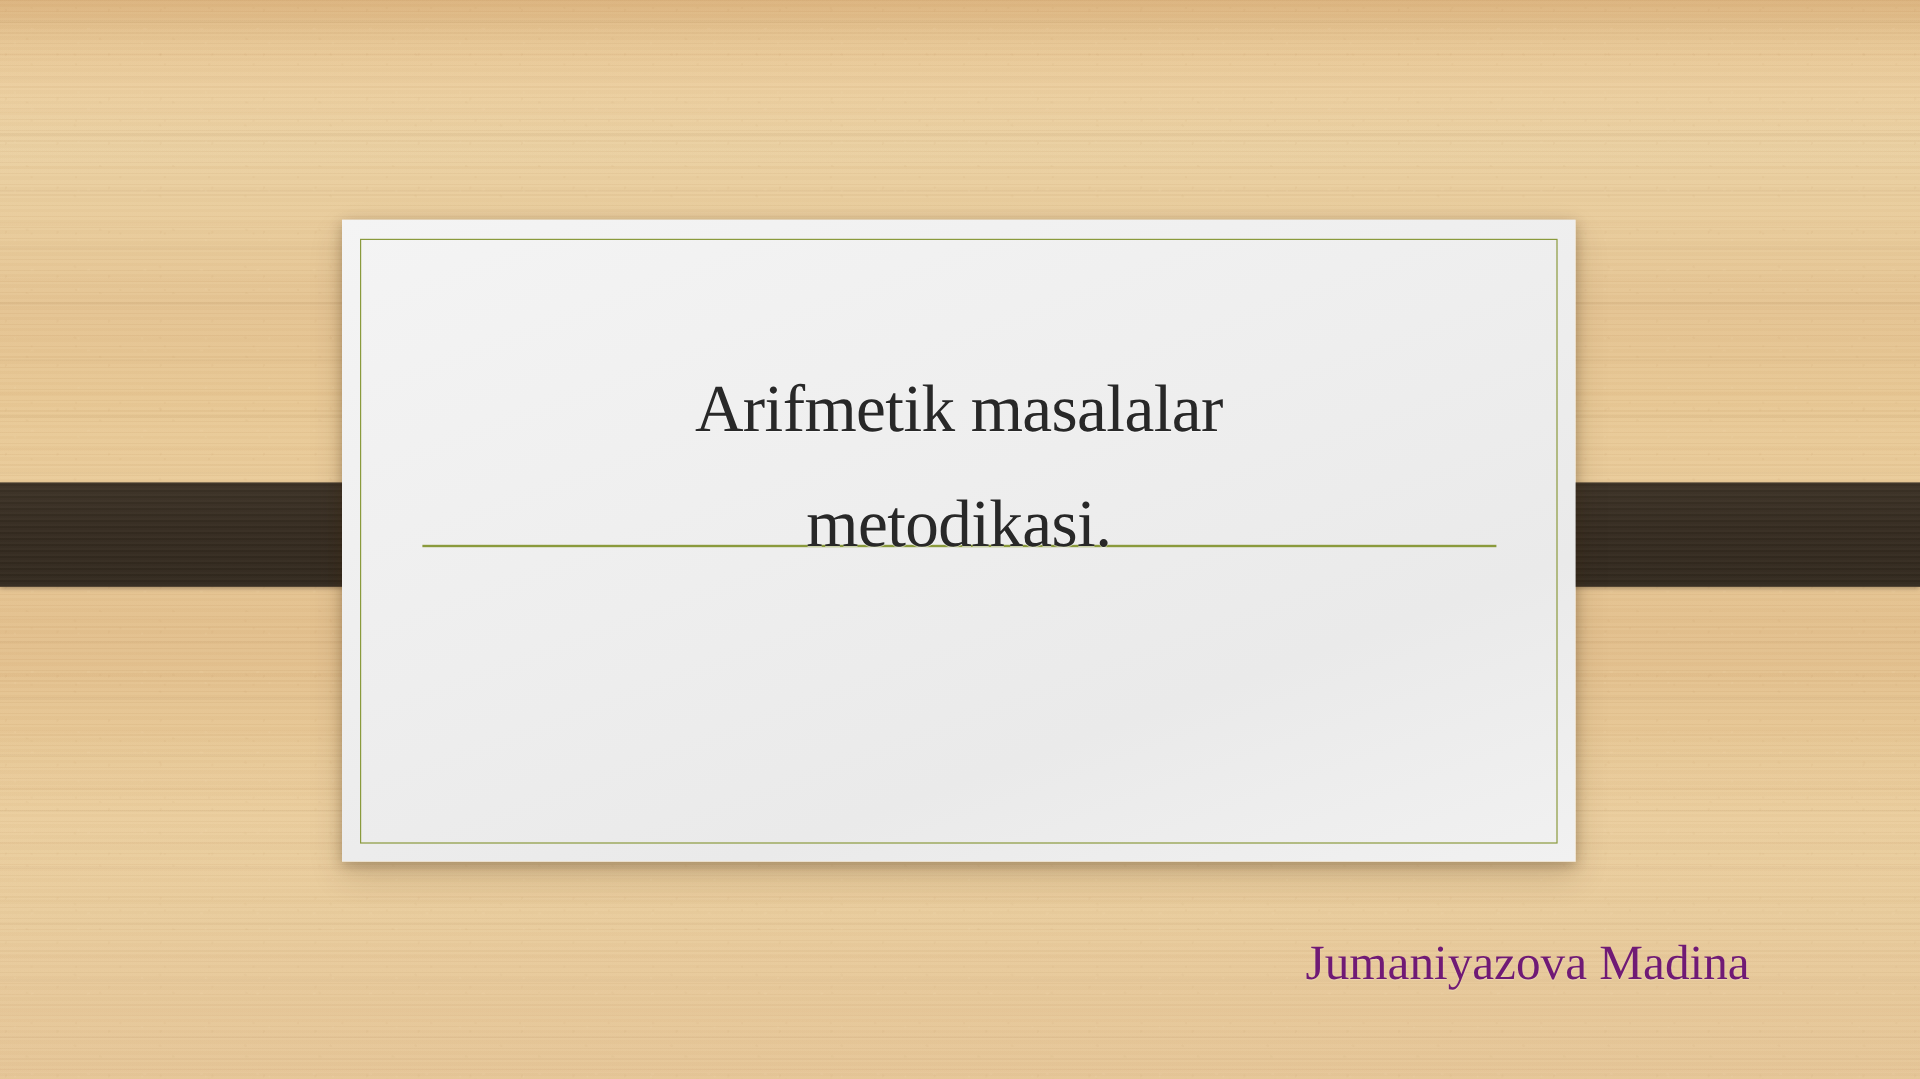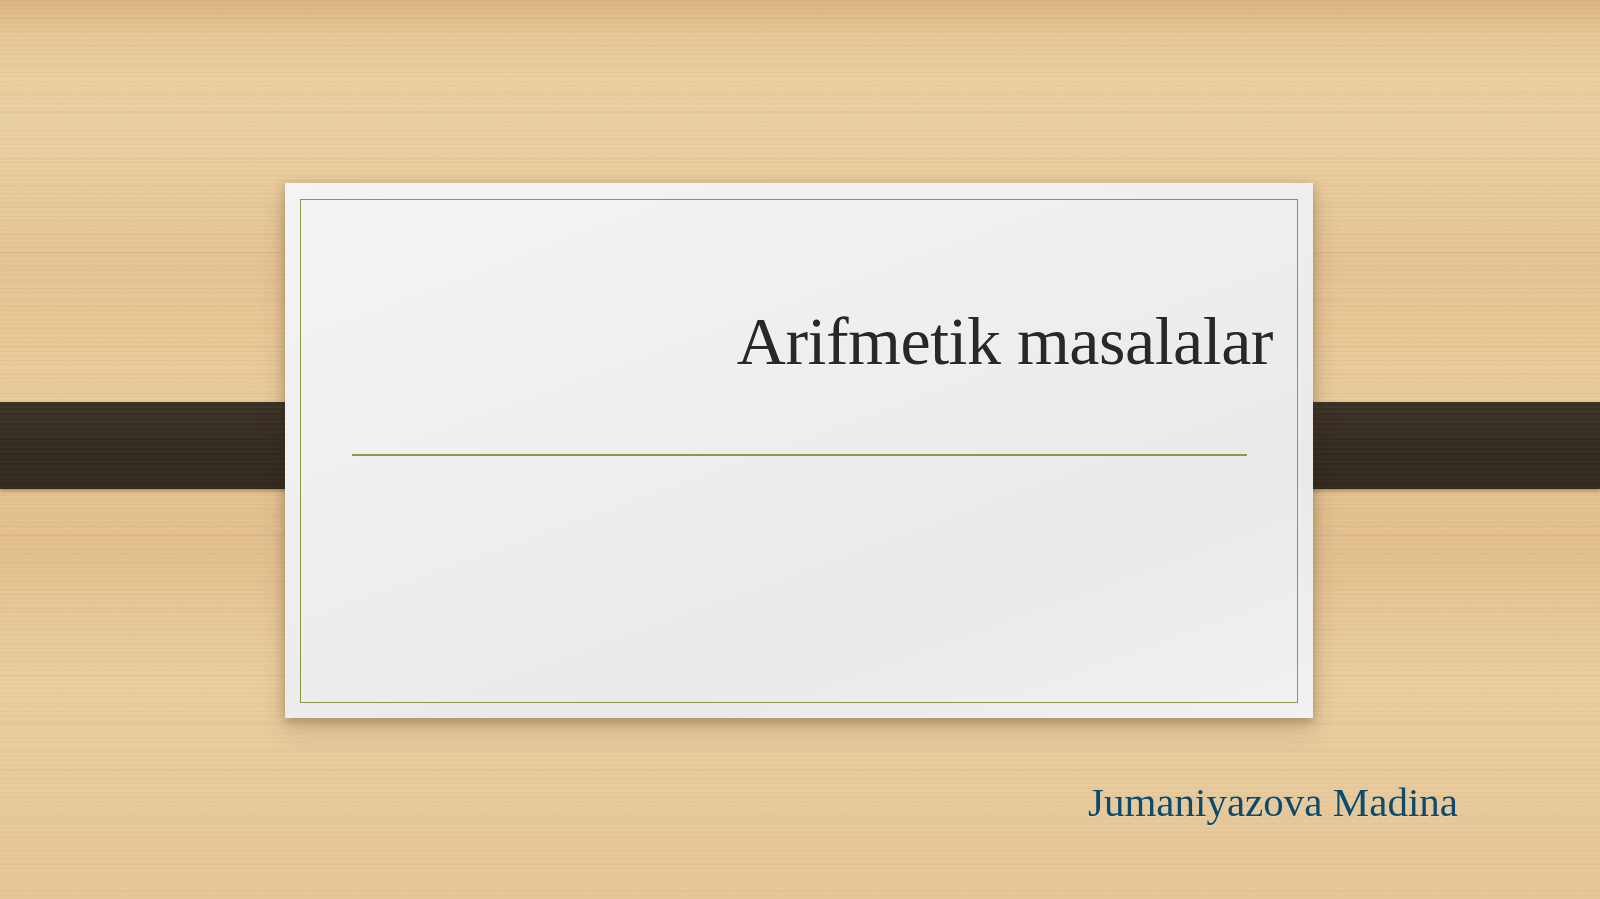--- a/index.html
+++ b/index.html
@@ -169,43 +169,43 @@
     background:#8a9a3c;
     z-index:1;
   }
 
   
   .title-text {
     position:absolute;
     left:40px;
     right:40px;
     top:110px;
-    text-align:right;
+    text-align:center;
     font-family:"Liberation Serif", "DejaVu Serif", serif;
-    font-size:68px;
+    font-size:56px;
     line-height:96px;
     font-weight:400;
     color:#282828;
     letter-spacing:-0.5px;
     z-index:2;
     text-shadow:0 1px 0 rgba(255,255,255,.55);
   }
   .title-line { display:block; white-space:nowrap; }
 
   
   .subtitle {
     position:absolute;
     left:0;
     right:142px;
     top:778px;
     text-align:right;
     font-family:"Liberation Serif", "DejaVu Serif", serif;
     font-size:41px;
     line-height:48px;
-    color:#0c4a6e;
+    color:#701a75;
     z-index:4;
     text-shadow:0 1px 1px rgba(255,248,225,.35);
     padding-left:24px;
   }
 </style>
 </head>
 <body>
 
 <div class="slide">
 
@@ -221,18 +221,19 @@
   <div class="band band-right">
     <div class="band-cap"></div>
   </div>
 
   <div class="title-card">
     <div class="card-border"></div>
     <div class="title-rule"></div>
 
     <div class="title-text">
       <span class="title-line">Arifmetik masalalar</span>
+      <span class="title-line">metodikasi.</span>
     </div>
   </div>
 
   <div class="subtitle">Jumaniyazova Madina</div>
 
 </div>
 
 </body></html>

